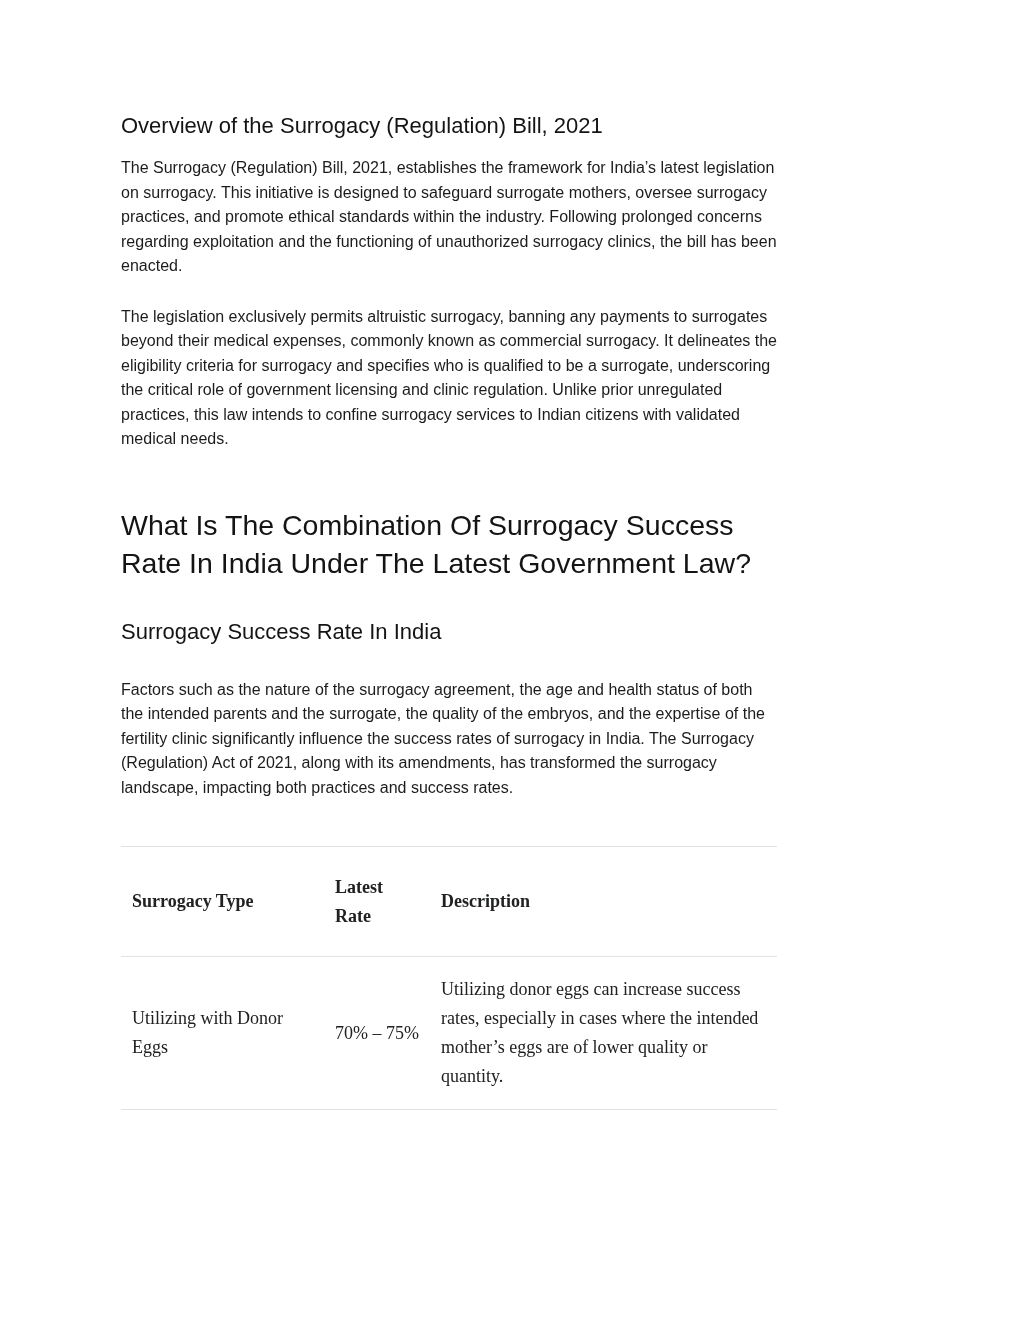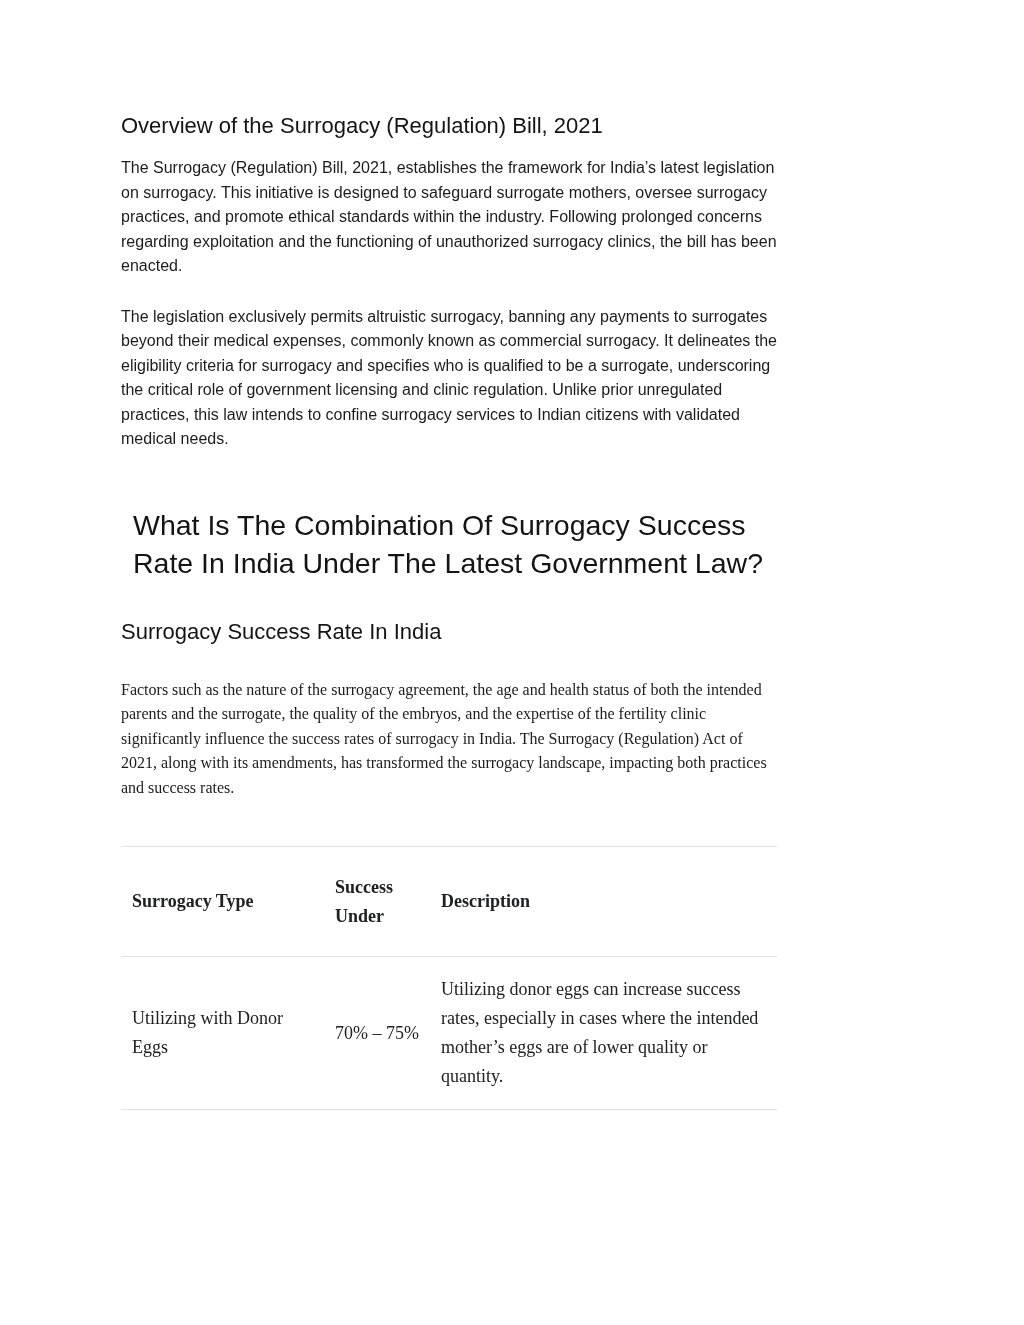--- a/index.html
+++ b/index.html
@@ -28,34 +28,33 @@
   p.body {
     font-size: 16px;
     line-height: 24.5px;
     margin: 0 0 26px 0;
     color: #1c1c1c;
   }
   .h-big {
     font-size: 28.5px;
     font-weight: 400;
     line-height: 38px;
-    margin: 54px 0 0 12px;
+    margin: 54px 0 0 0;
     color: #141414;
   }
   .h-sub {
     font-size: 22px;
     font-weight: 400;
     line-height: 28px;
     margin: 36px 0 12px 0;
     color: #141414;
   }
   p.body.factors {
     margin-top: 32px;
     margin-bottom: 16px;
-    font-family: Liberation Serif, serif;
   }
   table.rates {
     width: 100%;
     border-collapse: collapse;
     margin-top: 46px;
     font-family: "Liberation Serif", "DejaVu Serif", serif;
     color: #202122;
   }
   table.rates th,
   table.rates td {
@@ -93,21 +92,21 @@
 
   <table class="rates">
     <colgroup>
       <col style="width:203px">
       <col style="width:106px">
       <col>
     </colgroup>
     <thead>
       <tr>
         <th>Surrogacy Type</th>
-        <th>Success Under</th>
+        <th>Latest Rate</th>
         <th>Description</th>
       </tr>
     </thead>
     <tbody>
       <tr>
         <td>Utilizing with Donor Eggs</td>
         <td>70% – 75%</td>
         <td>Utilizing donor eggs can increase success rates, especially in cases where the intended mother’s eggs are of lower quality or quantity.</td>
       </tr>
     </tbody>

